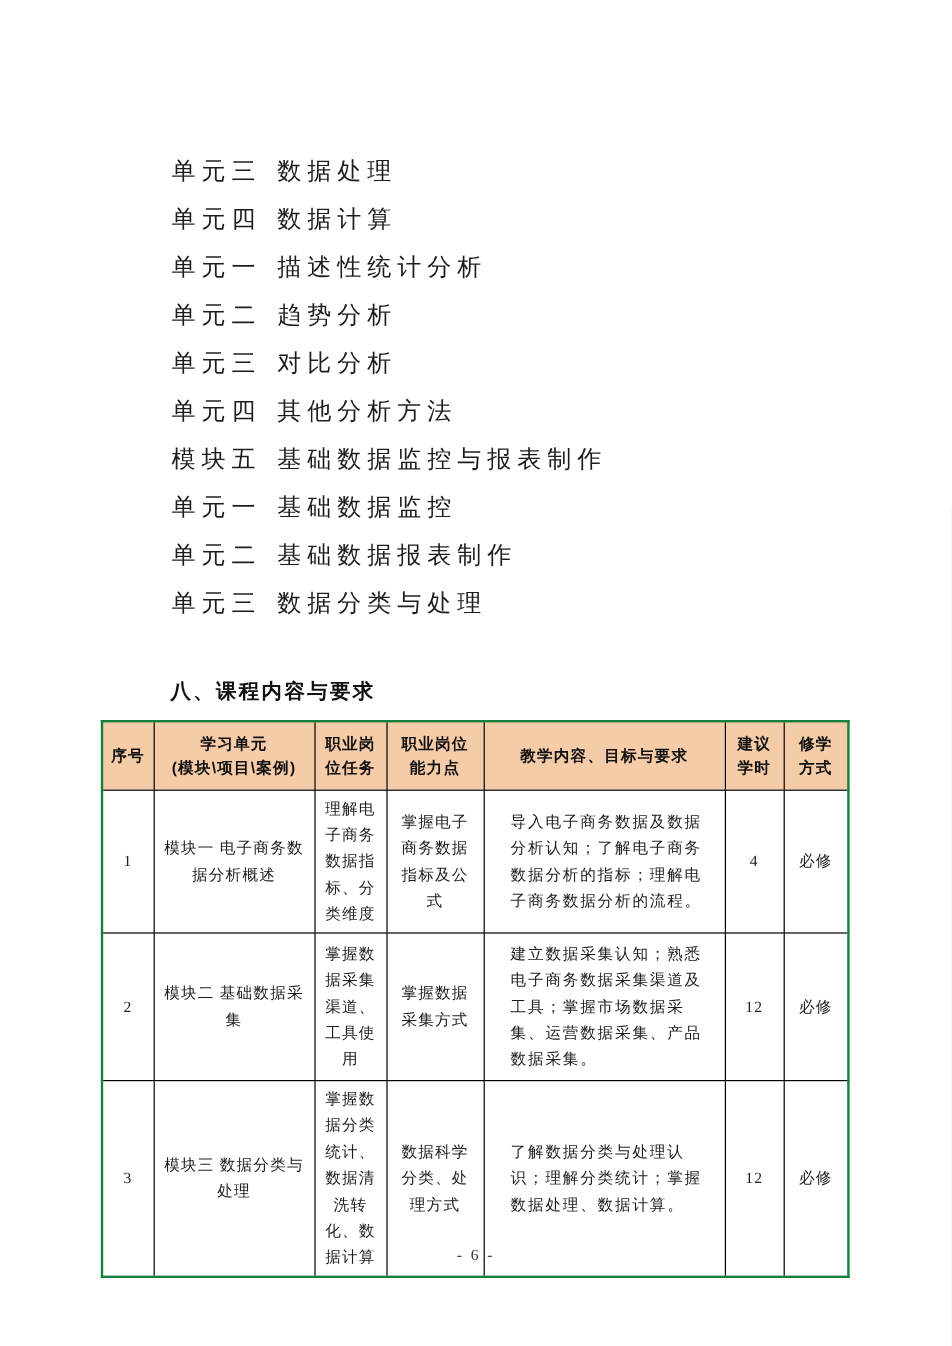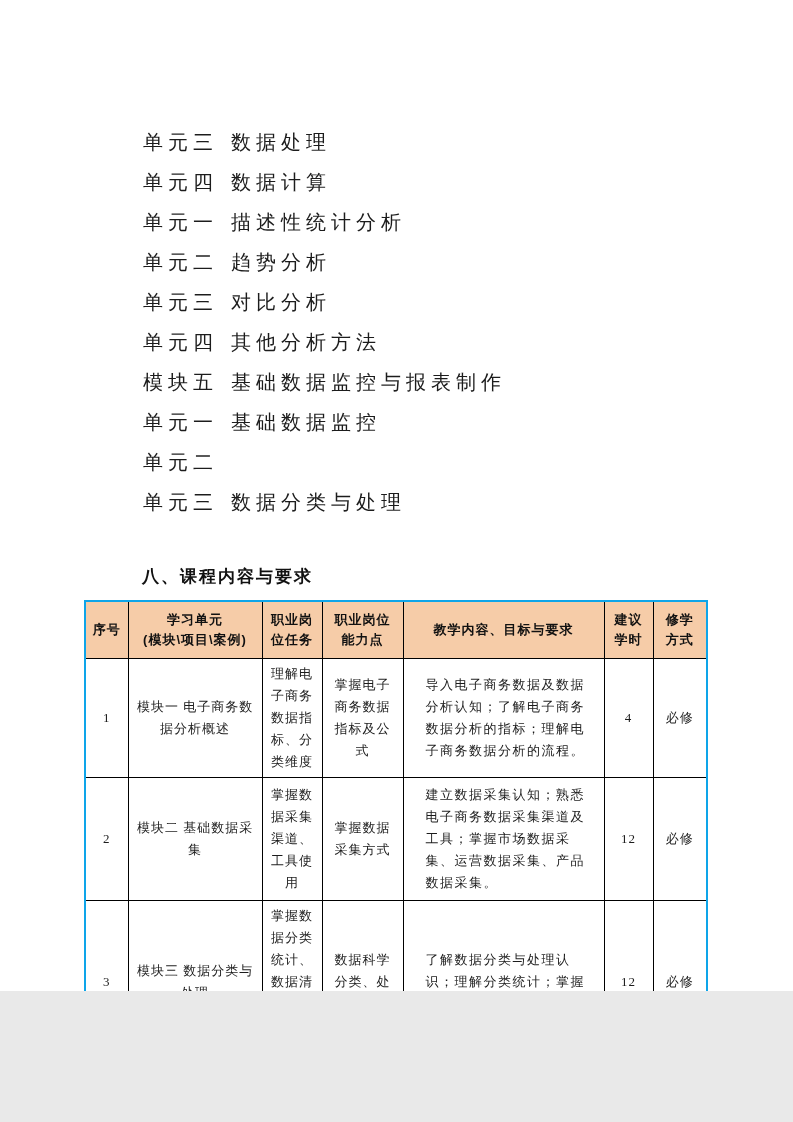--- a/index.html
+++ b/index.html
@@ -1,20 +1,20 @@
 <!DOCTYPE html>
 <html style="--color-header-bg: #F6CCA8; --color-border: #000000;"><head>
 <meta charset="utf-8">
 <style>
   * { margin: 0; padding: 0; box-sizing: border-box; }
   html, body { background: #e9e9e9; }
   .page {
     position: relative;
     width: 793px;
-    height: 991px;
+    height: 1122px;
     margin: 0 auto;
     background: #ffffff;
     font-family: "Liberation Serif", serif;
     color: #1c1c1c;
     overflow: hidden;
   }
   
   .toc {
     position: absolute;
     left: 143px;
@@ -43,21 +43,21 @@
   }
 
   
   table.course {
     position: absolute;
     left: 84px;
     top: 600px;
     width: 622px;
     border-collapse: collapse;
     table-layout: fixed;
-    border: 2px solid #0ea5e9;
+    border: 2px solid #15803d;
   }
   table.course th, table.course td {
     border: 1px solid #000;
     vertical-align: middle;
   }
   table.course th {
     background: var(--color-header-bg, #F6CCA8);
     font-family: "Liberation Sans", sans-serif;
     font-size: 13px;
     font-weight: bold;
@@ -132,20 +132,21 @@
     <div class="toc-item">
       <span class="toc-label">模块五</span>
       <span class="toc-title">基础数据监控与报表制作</span>
     </div>
     <div class="toc-item">
       <span class="toc-label">单元一</span>
       <span class="toc-title">基础数据监控</span>
     </div>
     <div class="toc-item">
       <span class="toc-label">单元二</span>
+      <span class="toc-title">基础数据报表制作</span>
     </div>
     <div class="toc-item">
       <span class="toc-label">单元三</span>
       <span class="toc-title">数据分类与处理</span>
     </div>
   </div>
 
   <div class="section-heading">八、课程内容与要求</div>
 
   <table class="course">

